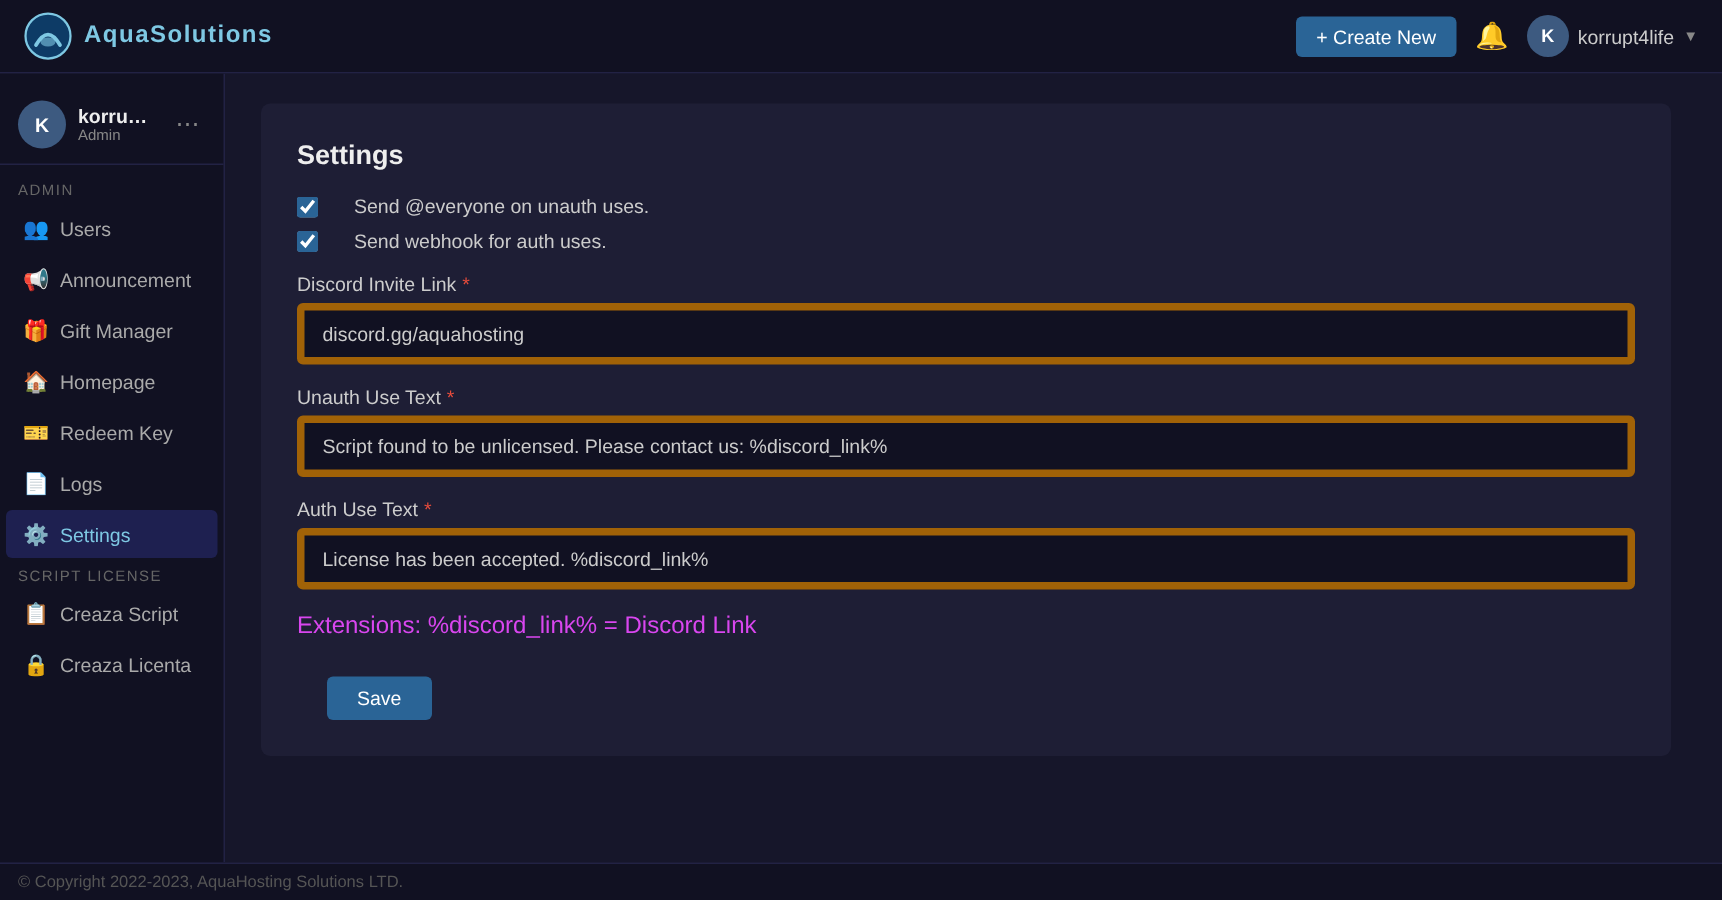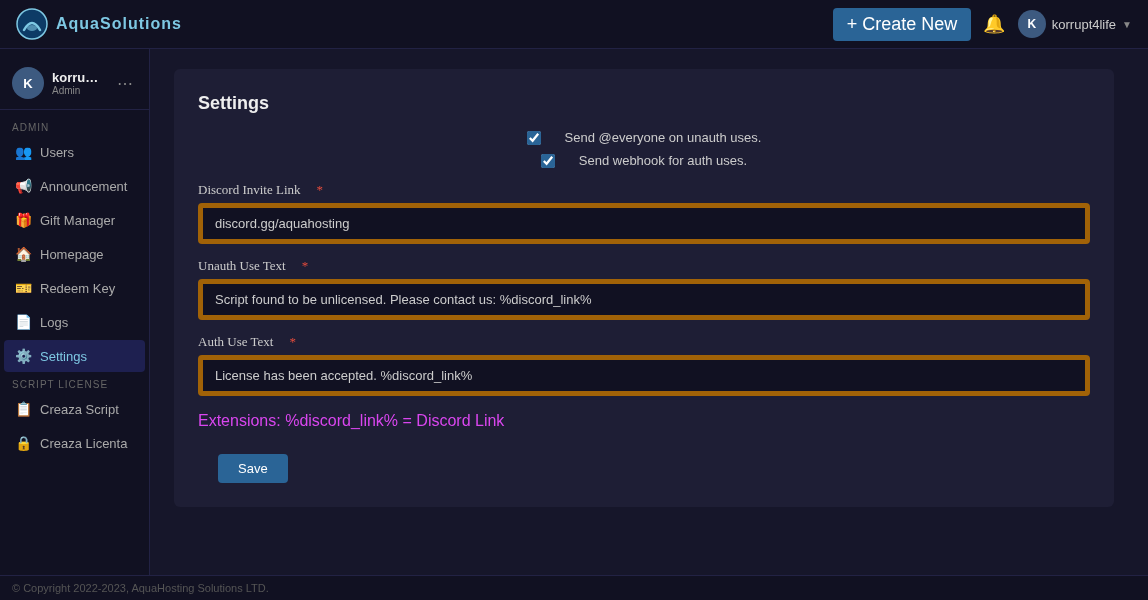--- a/index.html
+++ b/index.html
@@ -45,21 +45,21 @@
       display: flex;
       align-items: center;
       gap: 12px;
     }
     .create-new-btn {
       background: #2a6496;
       color: #fff;
       border: none;
       border-radius: 4px;
       padding: 6px 14px;
-      font-size: 18px;
+      font-size: 13px;
       cursor: pointer;
       display: flex;
       align-items: center;
       gap: 6px;
     }
     .bell-icon-wrap {
       position: relative;
       cursor: pointer;
       color: #aaa;
       font-size: 18px;
@@ -194,21 +194,20 @@
       color: #eee;
       font-weight: 600;
       margin-bottom: 16px;
     }
 
     .checkbox-row {
       display: flex;
       align-items: center;
       gap: 24px;
       margin-bottom: 8px;
-      justify-content: center;
     }
     .checkbox-row input[type="checkbox"] {
       width: 14px;
       height: 14px;
       cursor: pointer;
       accent-color: #2a6496;
     }
     .checkbox-label {
       font-size: 13px;
       color: #ccc;
@@ -216,22 +215,21 @@
 
     .field-group {
       margin-top: 14px;
     }
     .field-label {
       font-size: 13px;
       color: #ccc;
       margin-bottom: 5px;
       display: flex;
       align-items: center;
-      gap: 16px;
-      font-family: Liberation Serif, serif;
+      gap: 4px;
     }
     .required-star {
       color: #e74c3c;
       font-size: 13px;
     }
     .field-input {
       width: 100%;
       background: #111122;
       border: 5px solid #a16207;
       border-radius: 4px;

